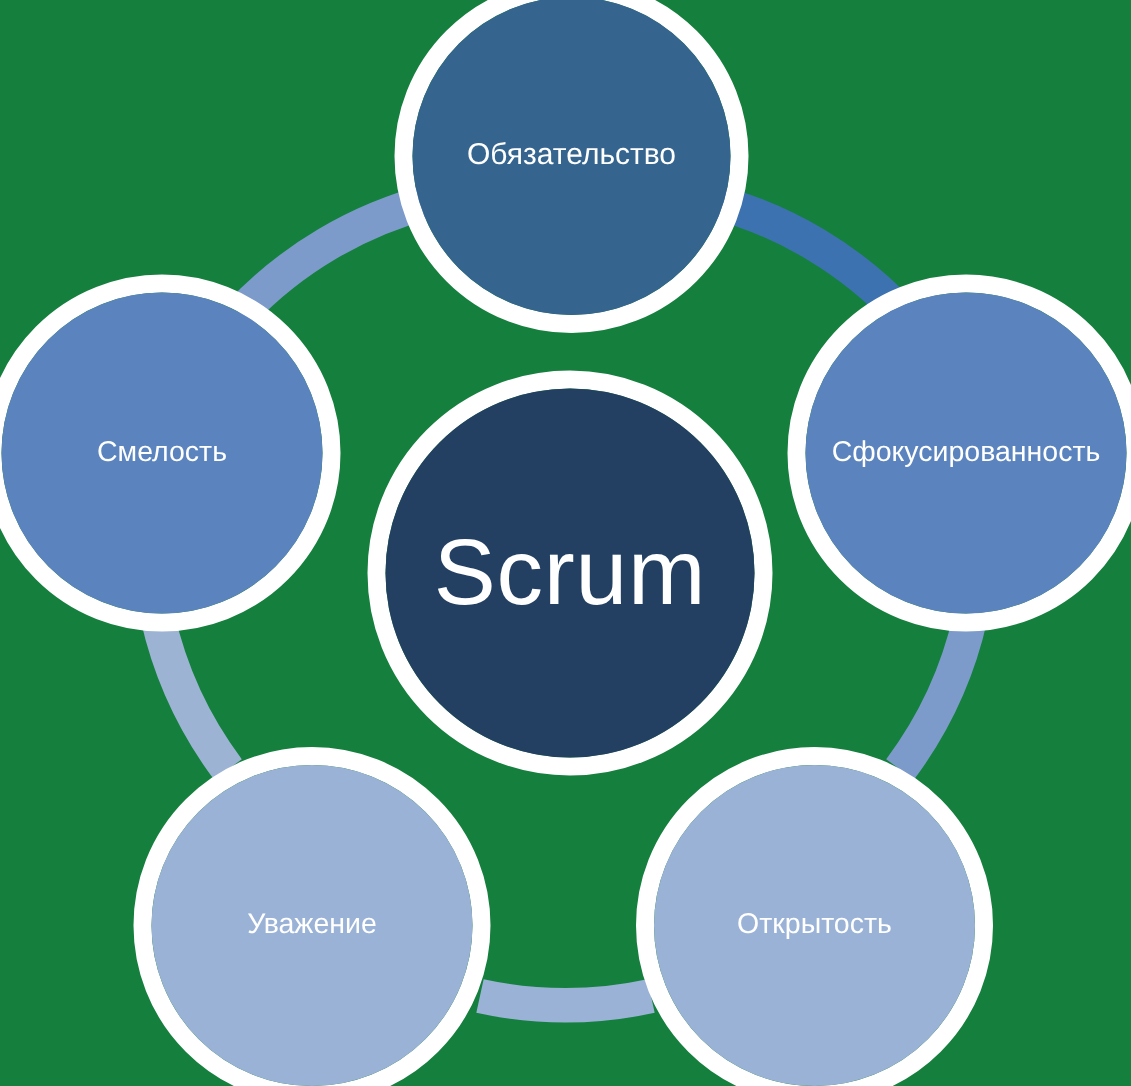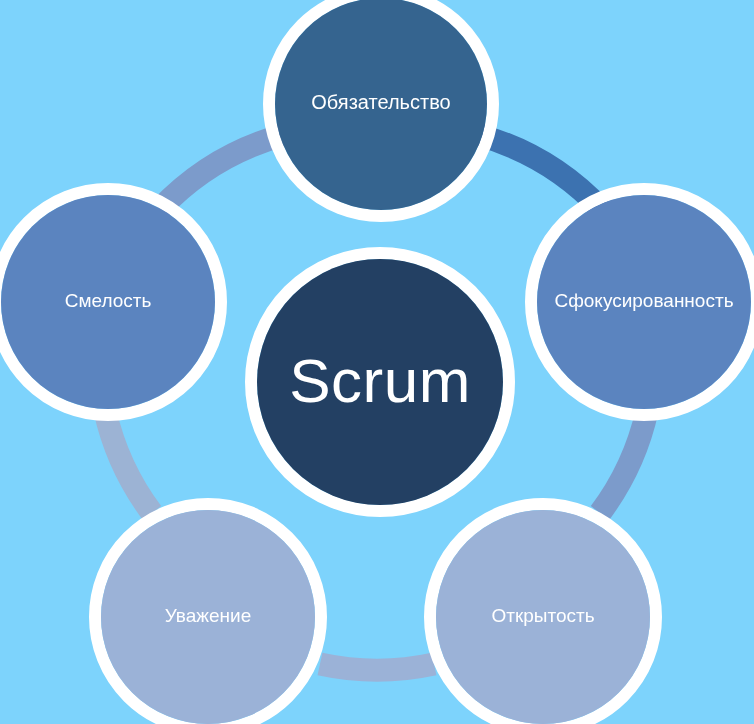--- a/index.html
+++ b/index.html
@@ -50,21 +50,21 @@
     letter-spacing: 0.5px;
   }
   .connector-arc {
     fill: none;
     stroke-linecap: butt;
   }
 </style>
 </head>
 <body>
 
-<div id="diagram-root" style="background: #7dd3fc; text-decoration: underline;">
+<div id="diagram-root" style="background: #15803d; text-decoration: underline;">
   <svg id="scrum-svg" viewBox="0 0 754 724" xmlns="http://www.w3.org/2000/svg">
 
     <g>
 
       <path class="connector-arc" id="arc-courage-commitment" d="M 160 209 A 268 268 0 0 1 287 134" stroke="#7C9BCB" stroke-width="23"></path>
 
       <path class="connector-arc" id="arc-commitment-focus" d="M 475 134 A 268 268 0 0 1 602 210" stroke="#3C72B0" stroke-width="23"></path>
 
       <path class="connector-arc" id="arc-focus-openness" d="M 647 411 A 268 268 0 0 1 600 513" stroke="#7C9BCB" stroke-width="23"></path>
 

